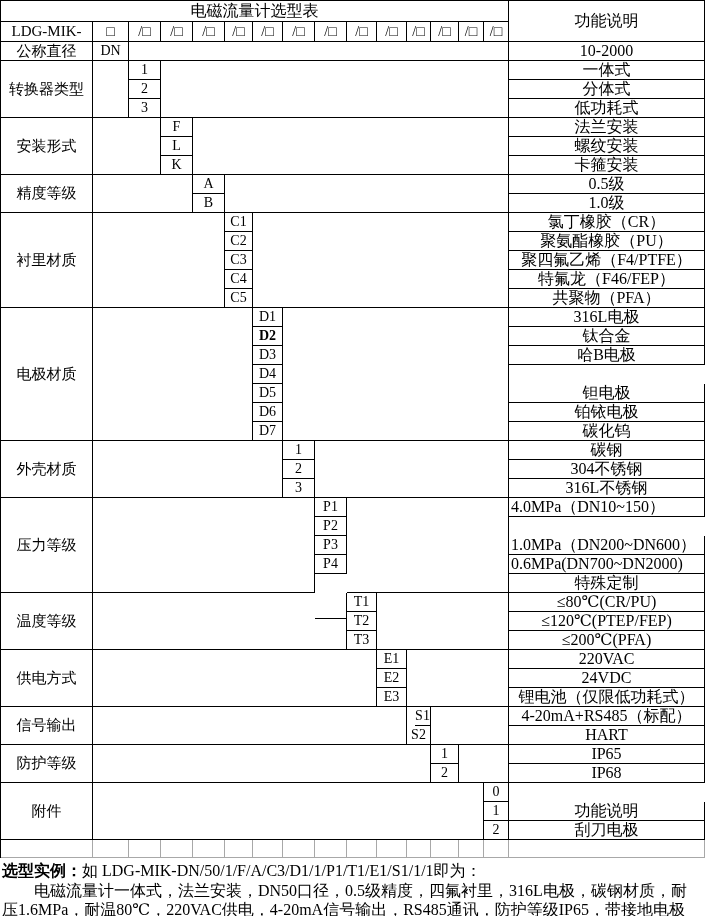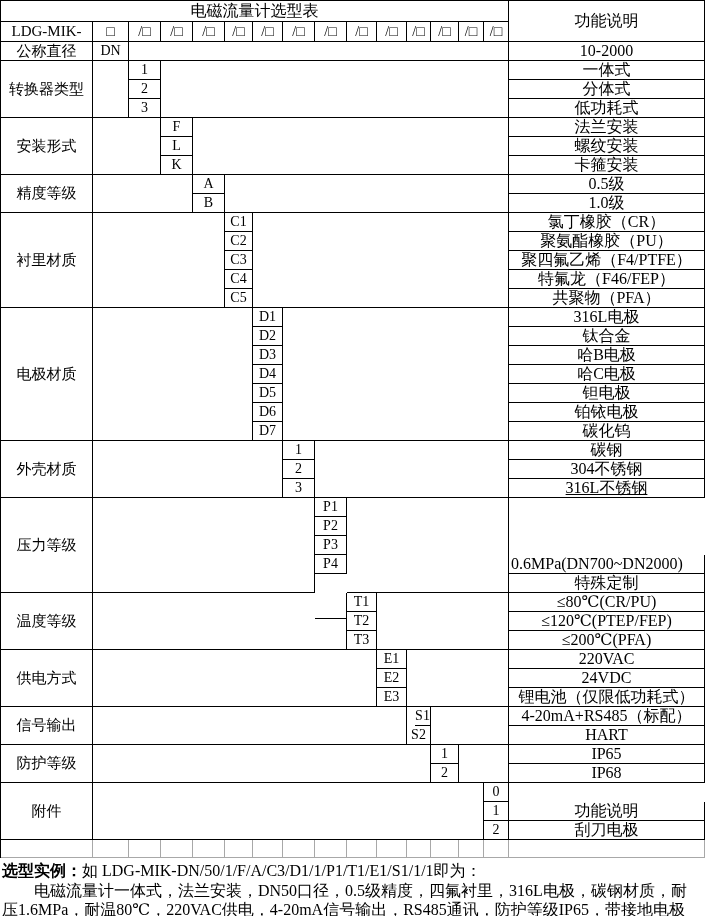--- a/index.html
+++ b/index.html
@@ -83,47 +83,48 @@
     <div class="cell func" style="grid-area: 14 / 16 / span 1 / span 1;">聚四氟乙烯（F4/PTFE）</div>
     <div class="cell code" style="grid-area: 15 / 6 / span 1 / span 1;">C4</div>
     <div class="cell func" style="grid-area: 15 / 16 / span 1 / span 1;">特氟龙（F46/FEP）</div>
     <div class="cell code" style="grid-area: 16 / 6 / span 1 / span 1;">C5</div>
     <div class="cell func" style="grid-area: 16 / 16 / span 1 / span 1;">共聚物（PFA）</div>
     <div class="cell filler" style="grid-area: 12 / 7 / span 5 / span 9;"></div>
     <div class="cell label" style="grid-area: 17 / 1 / span 7 / span 1;">电极材质</div>
     <div class="cell filler" style="grid-area: 17 / 2 / span 7 / span 5;"></div>
     <div class="cell code" style="grid-area: 17 / 7 / span 1 / span 1;">D1</div>
     <div class="cell func" style="grid-area: 17 / 16 / span 1 / span 1;">316L电极</div>
-    <div class="cell code" style="grid-area: 18 / 7 / span 1 / span 1;">D2</div>
+    <div class="cell code" style="grid-area: 18 / 7 / span 1 / span 1; font-weight: bold;">D2</div>
     <div class="cell func" style="grid-area: 18 / 16 / span 1 / span 1;">钛合金</div>
     <div class="cell code" style="grid-area: 19 / 7 / span 1 / span 1;">D3</div>
     <div class="cell func" style="grid-area: 19 / 16 / span 1 / span 1;">哈B电极</div>
     <div class="cell code" style="grid-area: 20 / 7 / span 1 / span 1;">D4</div>
-    <div class="cell func" style="grid-area: 20 / 16 / span 1 / span 1;">哈C电极</div>
     <div class="cell code" style="grid-area: 21 / 7 / span 1 / span 1;">D5</div>
     <div class="cell func" style="grid-area: 21 / 16 / span 1 / span 1;">钽电极</div>
     <div class="cell code" style="grid-area: 22 / 7 / span 1 / span 1;">D6</div>
     <div class="cell func" style="grid-area: 22 / 16 / span 1 / span 1;">铂铱电极</div>
     <div class="cell code" style="grid-area: 23 / 7 / span 1 / span 1;">D7</div>
     <div class="cell func" style="grid-area: 23 / 16 / span 1 / span 1;">碳化钨</div>
     <div class="cell filler" style="grid-area: 17 / 8 / span 7 / span 8;"></div>
     <div class="cell label" style="grid-area: 24 / 1 / span 3 / span 1;">外壳材质</div>
     <div class="cell filler" style="grid-area: 24 / 2 / span 3 / span 6;"></div>
     <div class="cell code" style="grid-area: 24 / 8 / span 1 / span 1;">1</div>
     <div class="cell func" style="grid-area: 24 / 16 / span 1 / span 1;">碳钢</div>
     <div class="cell code" style="grid-area: 25 / 8 / span 1 / span 1;">2</div>
     <div class="cell func" style="grid-area: 25 / 16 / span 1 / span 1;">304不锈钢</div>
     <div class="cell code" style="grid-area: 26 / 8 / span 1 / span 1;">3</div>
-    <div class="cell func" style="grid-area: 26 / 16 / span 1 / span 1; text-decoration: underline;">316L不锈钢</div>
+    <div class="cell func" style="grid-area: 26 / 16 / span 1 / span 1;">316L不锈钢</div>
     <div class="cell filler" style="grid-area: 24 / 9 / span 3 / span 7;"></div>
     <div class="cell label" style="grid-area: 27 / 1 / span 5 / span 1;">压力等级</div>
     <div class="cell filler" style="grid-area: 27 / 2 / span 5 / span 7;"></div>
     <div class="cell code" style="grid-area: 27 / 9 / span 1 / span 1;">P1</div>
+    <div class="cell func left" style="grid-area: 27 / 16 / span 1 / span 1;">4.0MPa（DN10~150）</div>
     <div class="cell code" style="grid-area: 28 / 9 / span 1 / span 1;">P2</div>
     <div class="cell code" style="grid-area: 29 / 9 / span 1 / span 1;">P3</div>
+    <div class="cell func left" style="grid-area: 29 / 16 / span 1 / span 1;">1.0MPa（DN200~DN600）</div>
     <div class="cell code" style="grid-area: 30 / 9 / span 1 / span 1;">P4</div>
     <div class="cell func left" style="grid-area: 30 / 16 / span 1 / span 1;">0.6MPa(DN700~DN2000)</div>
     <div class="cell code" style="grid-area: 31 / 9 / span 1 / span 1; margin-top: 44px;">Pn</div>
     <div class="cell func" style="grid-area: 31 / 16 / span 1 / span 1;">特殊定制</div>
     <div class="cell filler" style="grid-area: 27 / 10 / span 5 / span 6;"></div>
     <div class="cell label" style="grid-area: 32 / 1 / span 3 / span 1;">温度等级</div>
     <div class="cell filler" style="grid-area: 32 / 2 / span 3 / span 8;"></div>
     <div class="cell code" style="grid-area: 32 / 10 / span 1 / span 1;">T1</div>
     <div class="cell func" style="grid-area: 32 / 16 / span 1 / span 1;">≤80℃(CR/PU)</div>
     <div class="cell code" style="grid-area: 33 / 10 / span 1 / span 1;">T2</div>

